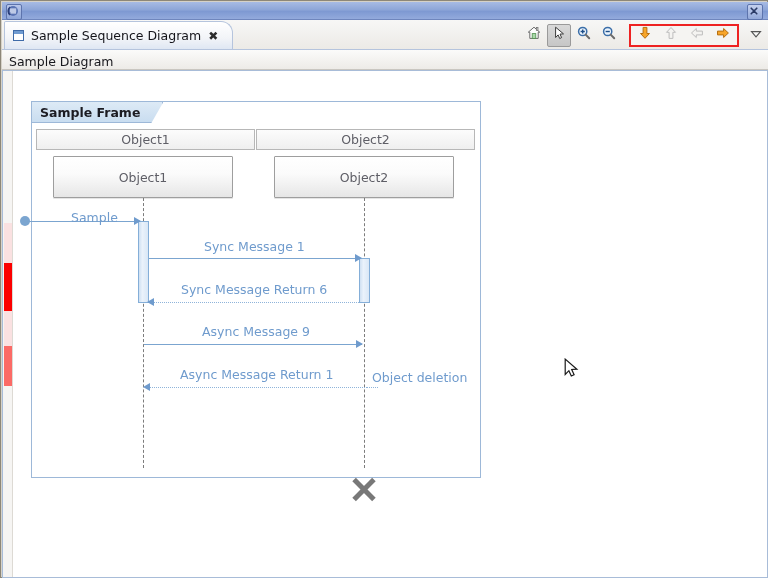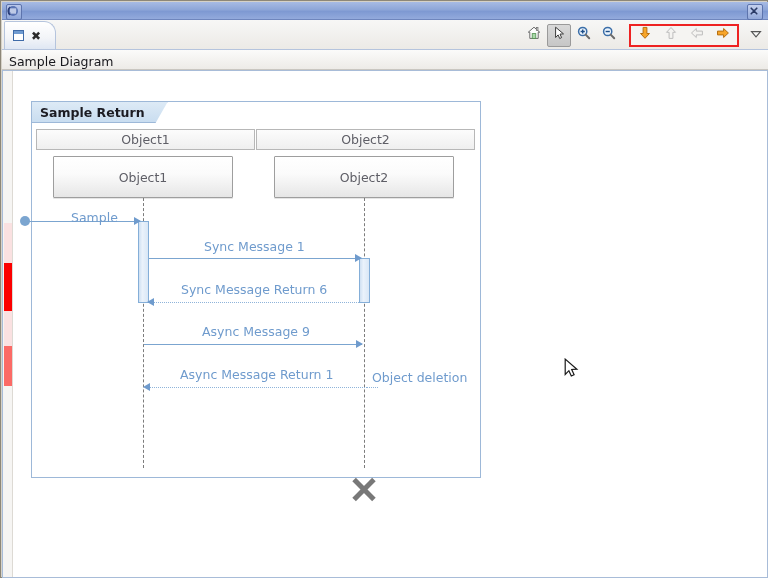--- a/index.html
+++ b/index.html
@@ -141,20 +141,21 @@
   </div>
 
   <div class="editor">
 
     <div class="tabstrip">
 
       <div class="tab">
         <span class="tab-sq">
             <i></i>
           </span>
+        <span class="tab-label">Sample Sequence Diagram</span>
         <span class="tab-close">✖</span>
       </div>
 
       <div class="toolbar">
 
         <div class="tbtn">
           <span>
             <svg width="16" height="16" viewBox="0 0 16 16">
               <path d="M8 2.2L2.3 7.2h1.5v6.2h8.4V7.2h1.5z" fill="#fdfdfd" stroke="#6b6b6b" stroke-width="1"></path>
               <rect x="6.2" y="8.6" width="3.6" height="4.8" fill="#a9d8a9" stroke="#4f8f4f" stroke-width=".8"></rect>
@@ -242,21 +243,21 @@
       <div class="ruler">
         <div class="band" style="top:152px;height:163px;background:#fae1e1;"></div>
         <div class="band" style="top:192px;height:48px;background:#fb0000;"></div>
         <div class="band" style="top:275px;height:40px;background:#fb6a66;"></div>
       </div>
 
       <div class="canvas">
 
         <div class="frame">
           <div class="frame-tag">
-            <span>Sample Return</span>
+            <span>Sample Frame</span>
           </div>
         </div>
 
         <div class="colhdr" style="left:22px;top:58px;width:219px;">
           <span>Object1</span>
         </div>
         <div class="colhdr" style="left:242px;top:58px;width:219px;">
           <span>Object2</span>
         </div>
 

